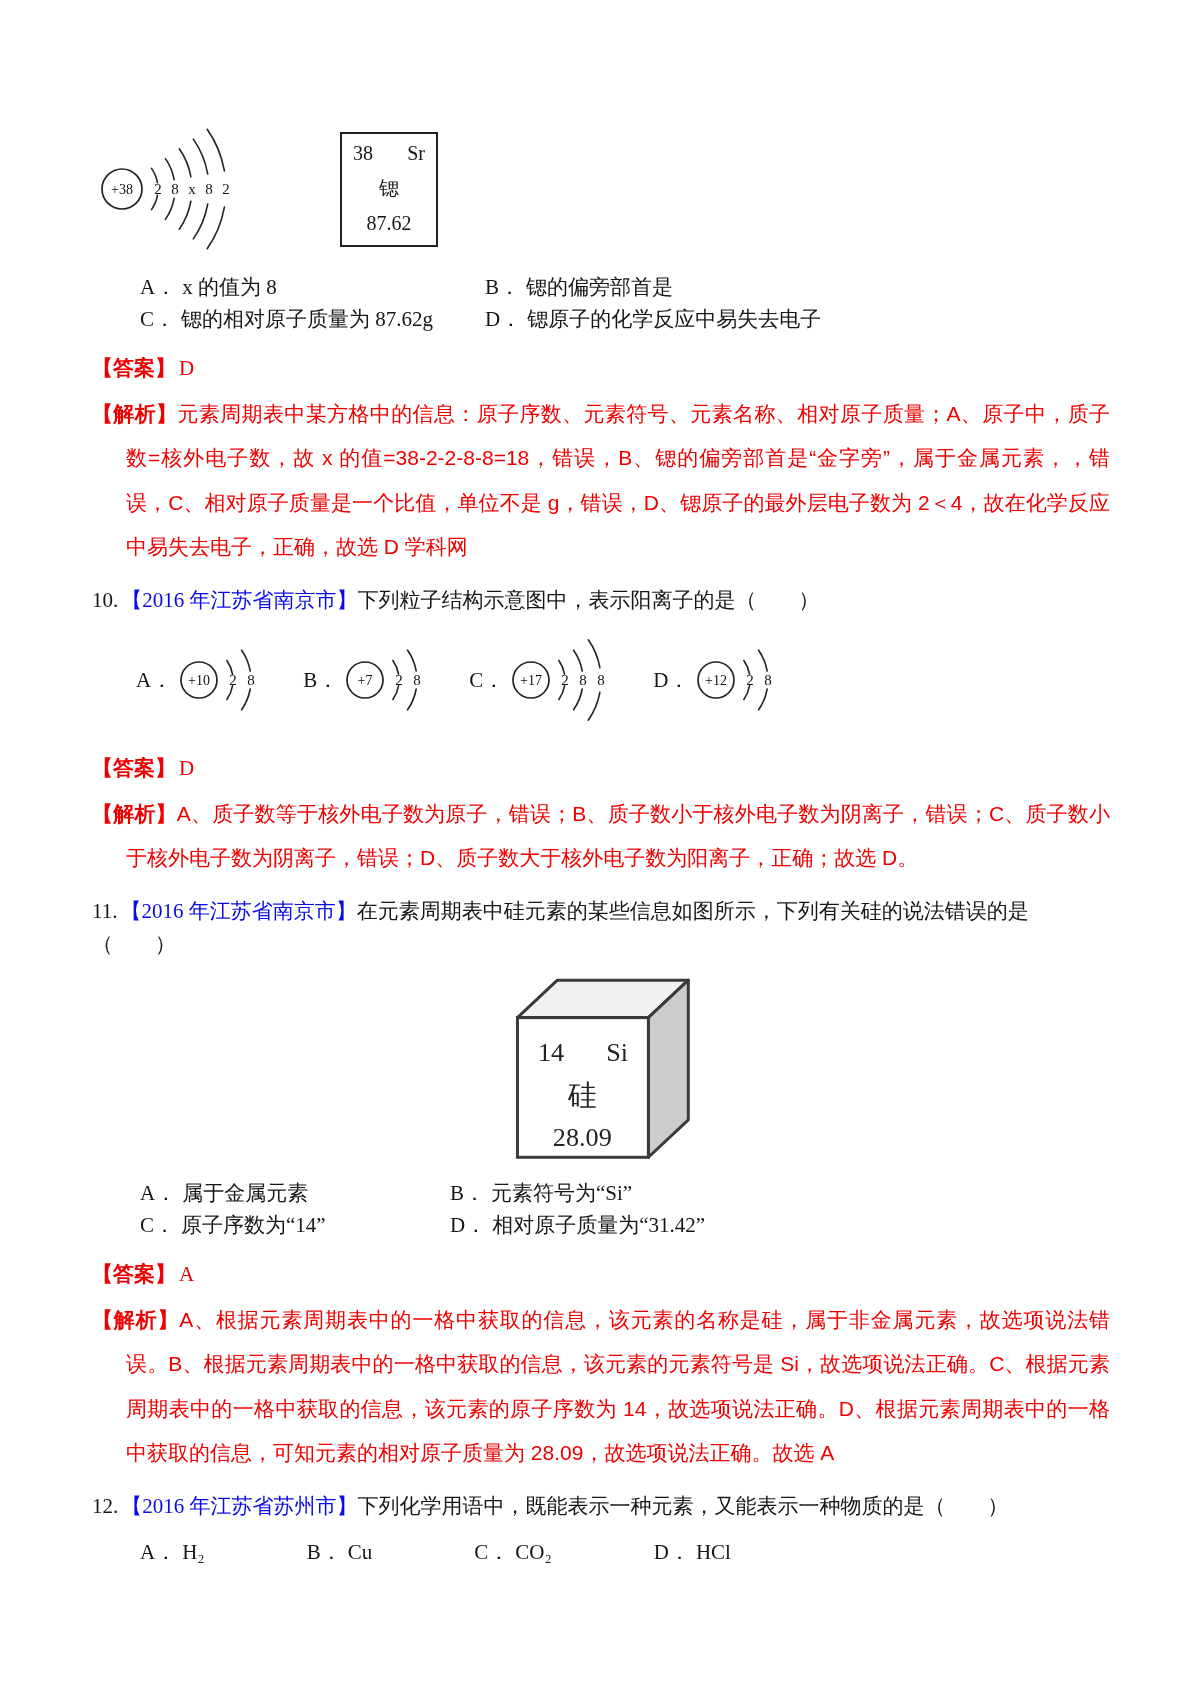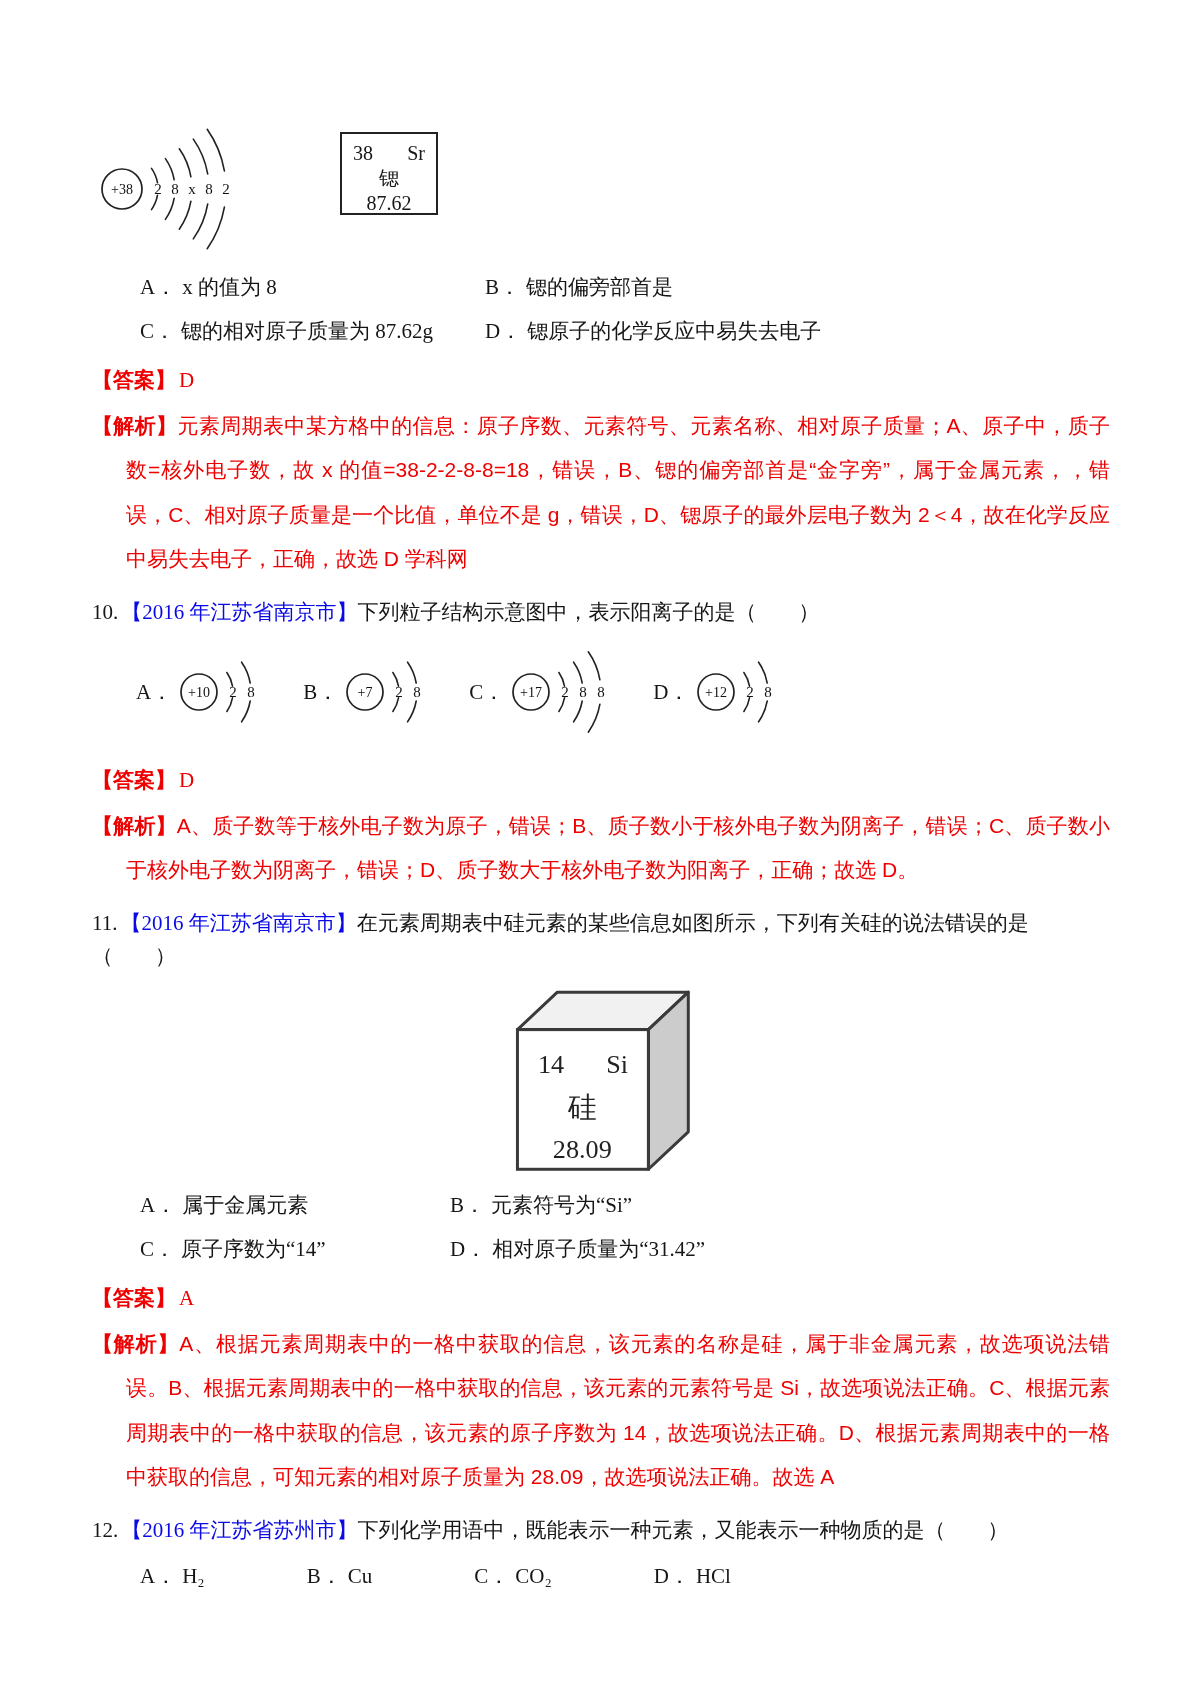--- a/index.html
+++ b/index.html
@@ -13,31 +13,31 @@
 
   
   .q9-figs { display:flex; align-items:flex-start; gap:46px; margin-left:2px; }
   .bohr-svg { display:block; }
   .nuc { fill:none; stroke:#222; stroke-width:1.7; }
   .shell { fill:none; stroke:#222; stroke-width:1.6; stroke-linecap:round; }
   .nuctext { font-size:14px; text-anchor:middle; fill:#111; font-family:"Liberation Serif",serif; }
   .etext { font-size:15px; text-anchor:middle; fill:#111; font-family:"Liberation Serif",serif; }
 
   .ptable-cell {
-    width:98px; height:83px; border:2px solid #222; margin-top:8px;
+    width:98px; height:115px; border:2px solid #222; margin-top:8px;
     display:flex; flex-direction:column; justify-content:space-between;
     padding:8px 11px 10px 11px; font-size:20px;
   }
   .cell-top { display:flex; justify-content:space-between; }
   .cell-mid, .cell-bot { text-align:center; }
 
   
   .optgrid {
     display:grid; grid-template-columns:345px auto;
-    row-gap:12px; margin:18px 0 0 48px; line-height:1.5;
+    row-gap:0; margin:18px 0 0 48px; line-height:1.5;
   }
   .opt .olabel { margin-right:6px; }
 
   
   .ansline { margin-top:16px; line-height:1.6; }
   .tag { font-family:"Liberation Sans","DejaVu Sans",sans-serif; font-weight:bold; color:#ee0000;margin-top:40px; }
   .ansletter { color:#ee0000; margin-left:3px; }
   .analysis {
     color:#ee0000;
     font-family:"Liberation Sans","DejaVu Sans",sans-serif;

